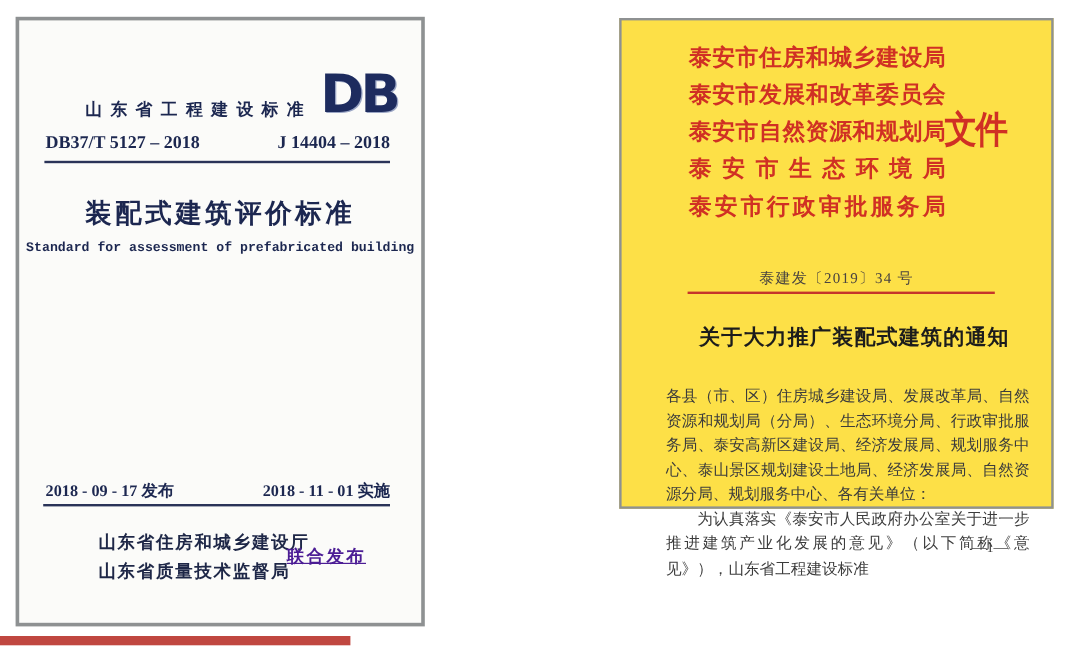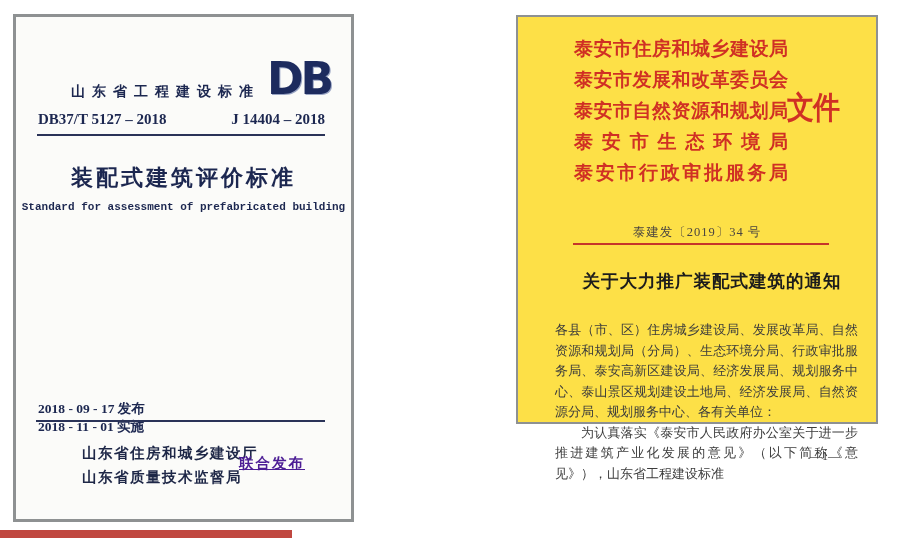--- a/index.html
+++ b/index.html
@@ -41,21 +41,20 @@
   .lp-subtitle {
     position:absolute; left:0; right:0; top:184px; text-align:center;
     font-family:Liberation Mono, monospace;
     font-size:11px; font-weight:bold; color:#1c2750;
   }
   .lp-dates {
     position:absolute; left:22px; right:26px; top:383px;
     display:flex; justify-content:space-between;
     font-size:13.5px; font-weight:bold; color:#1c2750;
     font-family:"Liberation Serif","DejaVu Serif",serif;
-    flex-direction:column;
   }
   .lp-rule2 {
     position:absolute; left:20px; right:26px; top:403px;
     border-top:2px solid #2a3358;
   }
   .lp-issuers {
     position:absolute; left:66px; top:424px;
     font-size:14.5px; font-weight:bold; letter-spacing:1.5px;
     color:#1e2747; line-height:24px; white-space:nowrap;
   }

